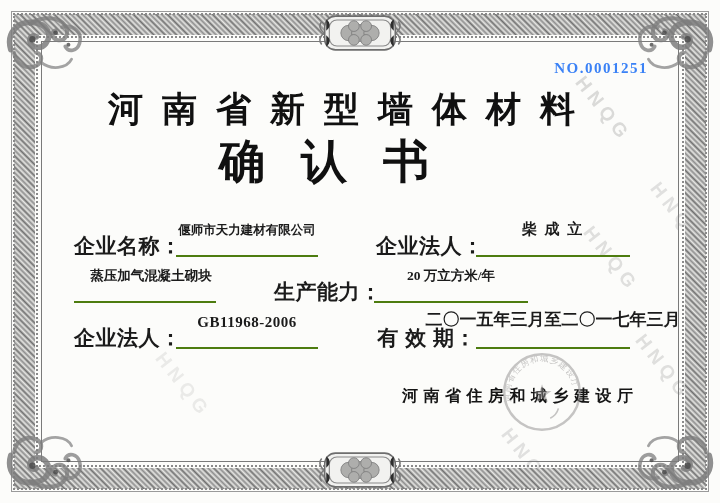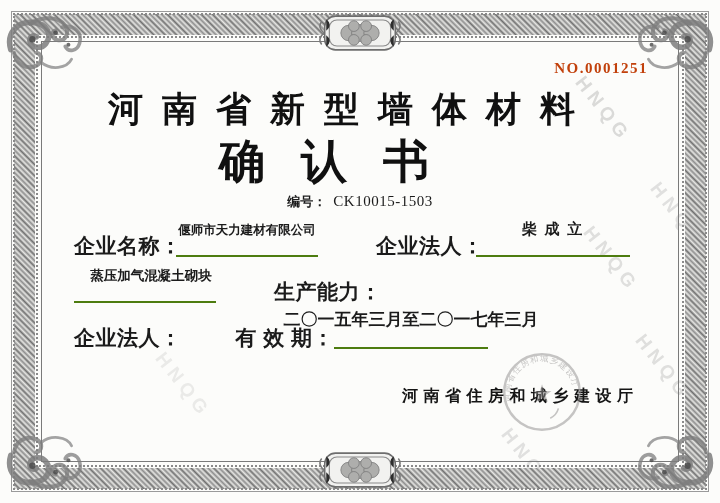--- a/index.html
+++ b/index.html
@@ -20,21 +20,21 @@
   .corner.tl{top:14px;left:6px;}
   .corner.tr{top:14px;right:6px;transform:scaleX(-1);}
   .corner.bl{bottom:12px;left:6px;transform:scaleY(-1);}
   .corner.br{bottom:12px;right:6px;transform:scale(-1,-1);}
   .medallion{position:absolute;left:50%;transform:translateX(-50%);width:92px;height:48px;}
   .medallion.top{top:9px;}
   .medallion.bottom{bottom:9px;}
   
   .serial{
     position:absolute;top:60px;right:72px;font-weight:bold;font-size:15px;
-    letter-spacing:1.5px;color:#c2410c;font-family:Liberation Serif, serif;
+    letter-spacing:1.5px;color:#3b82f6;font-family:Liberation Serif, serif;
   }
   .title1{
     position:absolute;top:86px;left:0;right:0;text-align:center;
     font-size:35px;font-weight:bold;letter-spacing:19px;transform:translateX(-9px);
     color:#101010;white-space:nowrap;
   }
   .title2{
     position:absolute;top:131px;left:0;right:0;text-align:center;
     font-size:46px;font-weight:bold;letter-spacing:36px;transform:translateX(-18px);
     color:#101010;white-space:nowrap;
@@ -200,46 +200,48 @@
         <path d="M104,33 q-9,7 0,15 z"></path>
     </g>
     <path d="M13,30 q-9,-8 -3,-15 M13,30 q-9,8 -3,15 M107,30 q9,-8 3,-15 M107,30 q9,8 3,15" fill="none" stroke="#7a7a7a" stroke-width="2"></path>
   </svg>
 
   <div class="serial">NO.0001251</div>
 
   <div class="title1">河南省新型墙体材料</div>
   <div class="title2">确认书</div>
 
-  <div class="code-line">
-    <span class="code-label">编号：</span>
-    <span class="code-value">CK10015-1503</span>
-  </div>
 
   <div class="form">
     <div class="row">
       <span class="lbl lbl-left">企业名称：</span>
       <span class="line line-left">
         <span class="v-company">偃师市天力建材有限公司</span>
       </span>
       <span class="gap"></span>
       <span class="lbl lbl-right">企业法人：</span>
       <span class="line line-right">
         <span class="v-person">柴 成 立</span>
       </span>
     </div>
     <div class="row">
       <span class="line line-left">
         <span class="v-product">蒸压加气混凝土砌块</span>
       </span>
       <span class="gap"></span>
       <span class="lbl lbl-right">生产能力：</span>
+      <span class="line line-right">
+        <span class="v-capacity">20 万立方米/年</span>
+      </span>
     </div>
     <div class="row">
       <span class="lbl lbl-left">企业法人：</span>
+      <span class="line line-left">
+        <span class="v-standard">GB11968-2006</span>
+      </span>
       <span class="gap"></span>
       <span class="lbl lbl-right">有 效 期：</span>
       <span class="line line-right">
         <span class="v-validity">二〇一五年三月至二〇一七年三月</span>
       </span>
     </div>
   </div>
 
   <div class="issuer">河南省住房和城乡建设厅</div>
 

